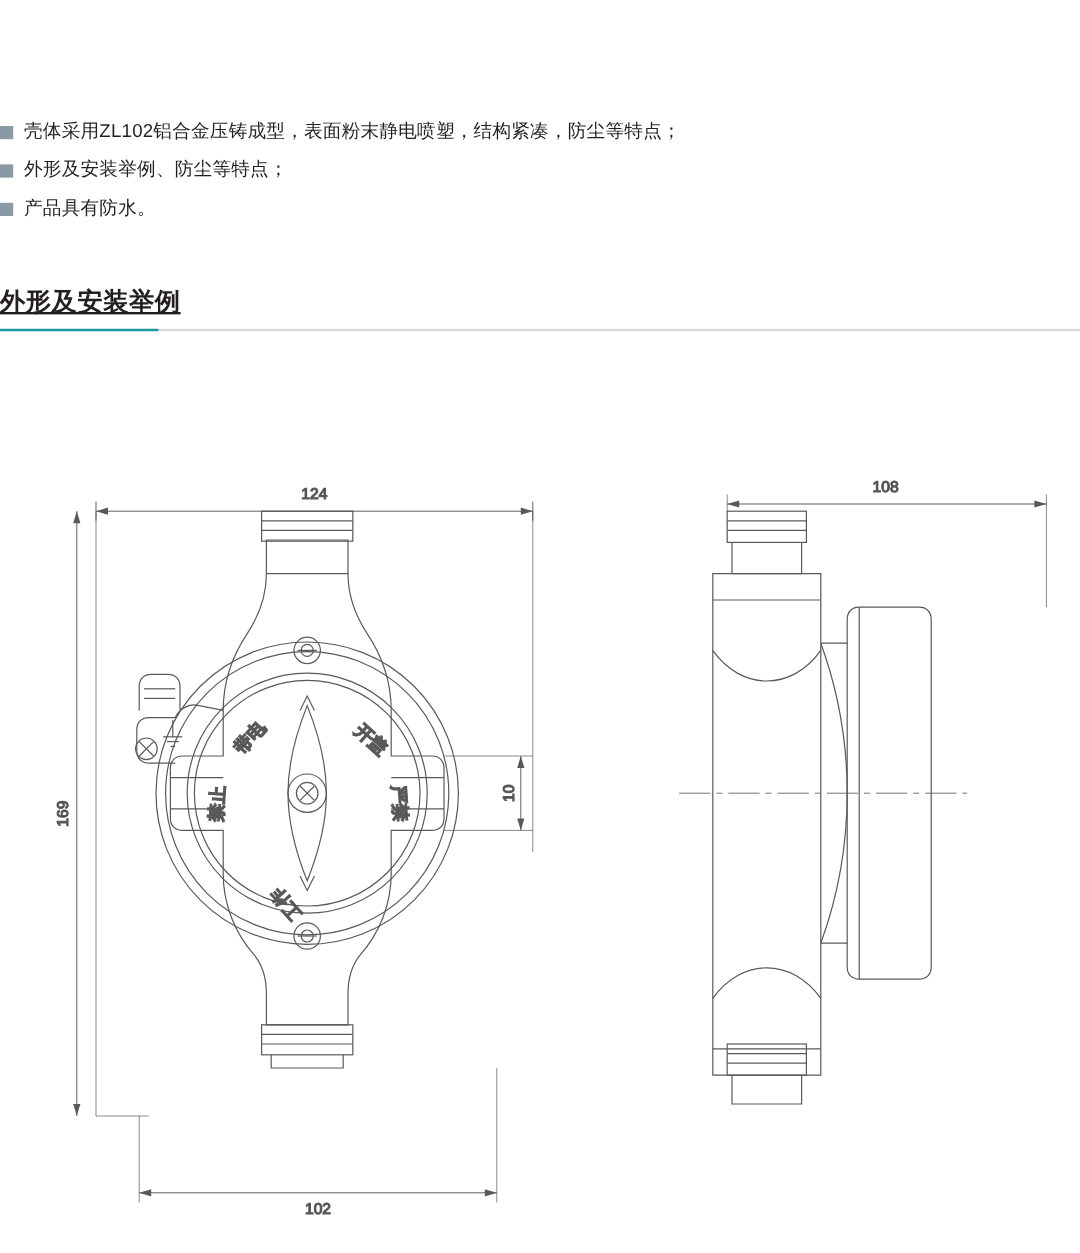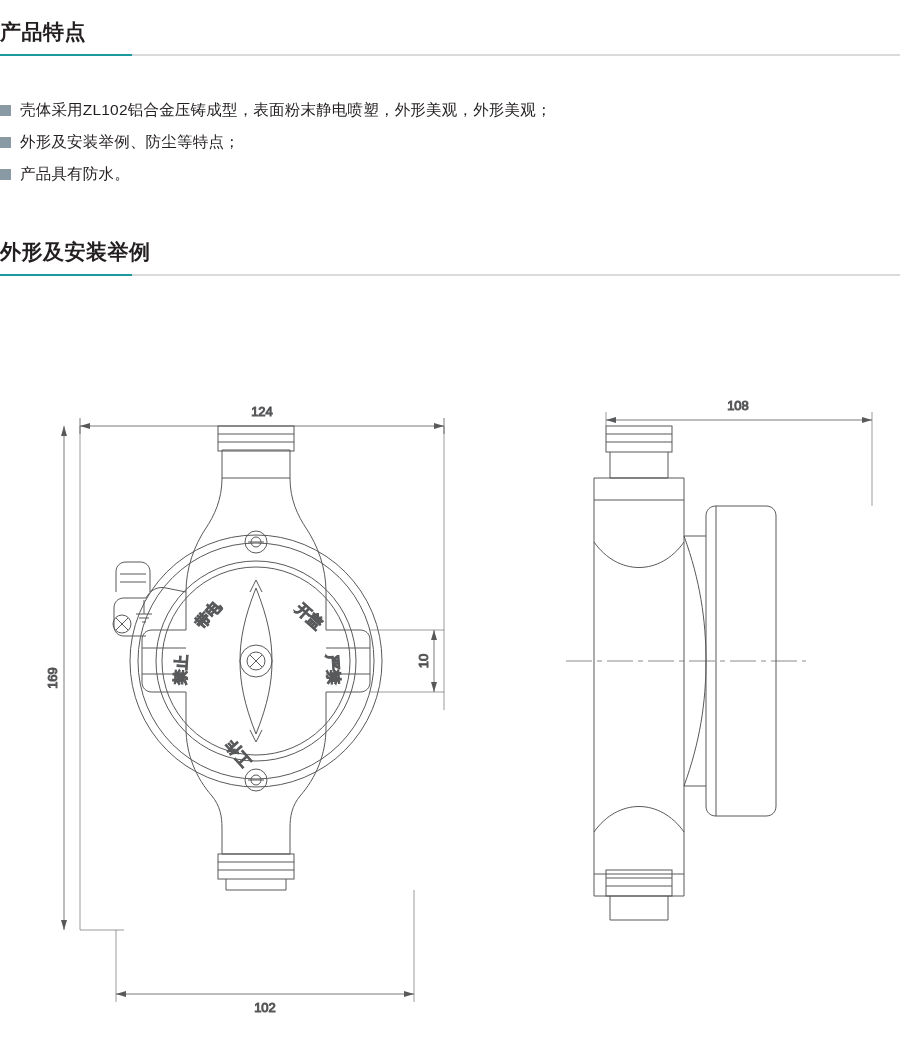--- a/index.html
+++ b/index.html
@@ -101,41 +101,37 @@
     font-size: 15px;
     fill: #3b3b3b;
     font-weight: bold;
   }
 </style>
 </head>
 <body>
 
 <div class="page">
 
-  <div class="section" style="top:20px;">
-    <h2 class="section-title">产品特点</h2>
-    <div class="rule"></div>
-  </div>
 
   <div class="features">
     <div class="feature-item">
       <span class="bullet"></span>
-      <span class="feature-text">壳体采用ZL102铝合金压铸成型，表面粉末静电喷塑，外形美观，外形美观；</span>
+      <span class="feature-text">壳体采用ZL102铝合金压铸成型，表面粉末静电喷塑，结构紧凑，防尘等特点；</span>
     </div>
     <div class="feature-item">
       <span class="bullet"></span>
       <span class="feature-text">外形及安装举例、防尘等特点；</span>
     </div>
     <div class="feature-item">
       <span class="bullet"></span>
       <span class="feature-text">产品具有防水。</span>
     </div>
   </div>
 
-  <div class="section" style="top:240px;">
+  <div class="section" style="top:240px;text-decoration:underline;">
     <h2 class="section-title">外形及安装举例</h2>
     <div class="rule"></div>
   </div>
 
   <div class="drawing-wrap">
     <svg class="drawing" width="900" height="714" viewBox="0 0 900 714" xmlns="http://www.w3.org/2000/svg">
       <g fill="none" stroke="#58595b" stroke-width="1">
 
         <g>
 

